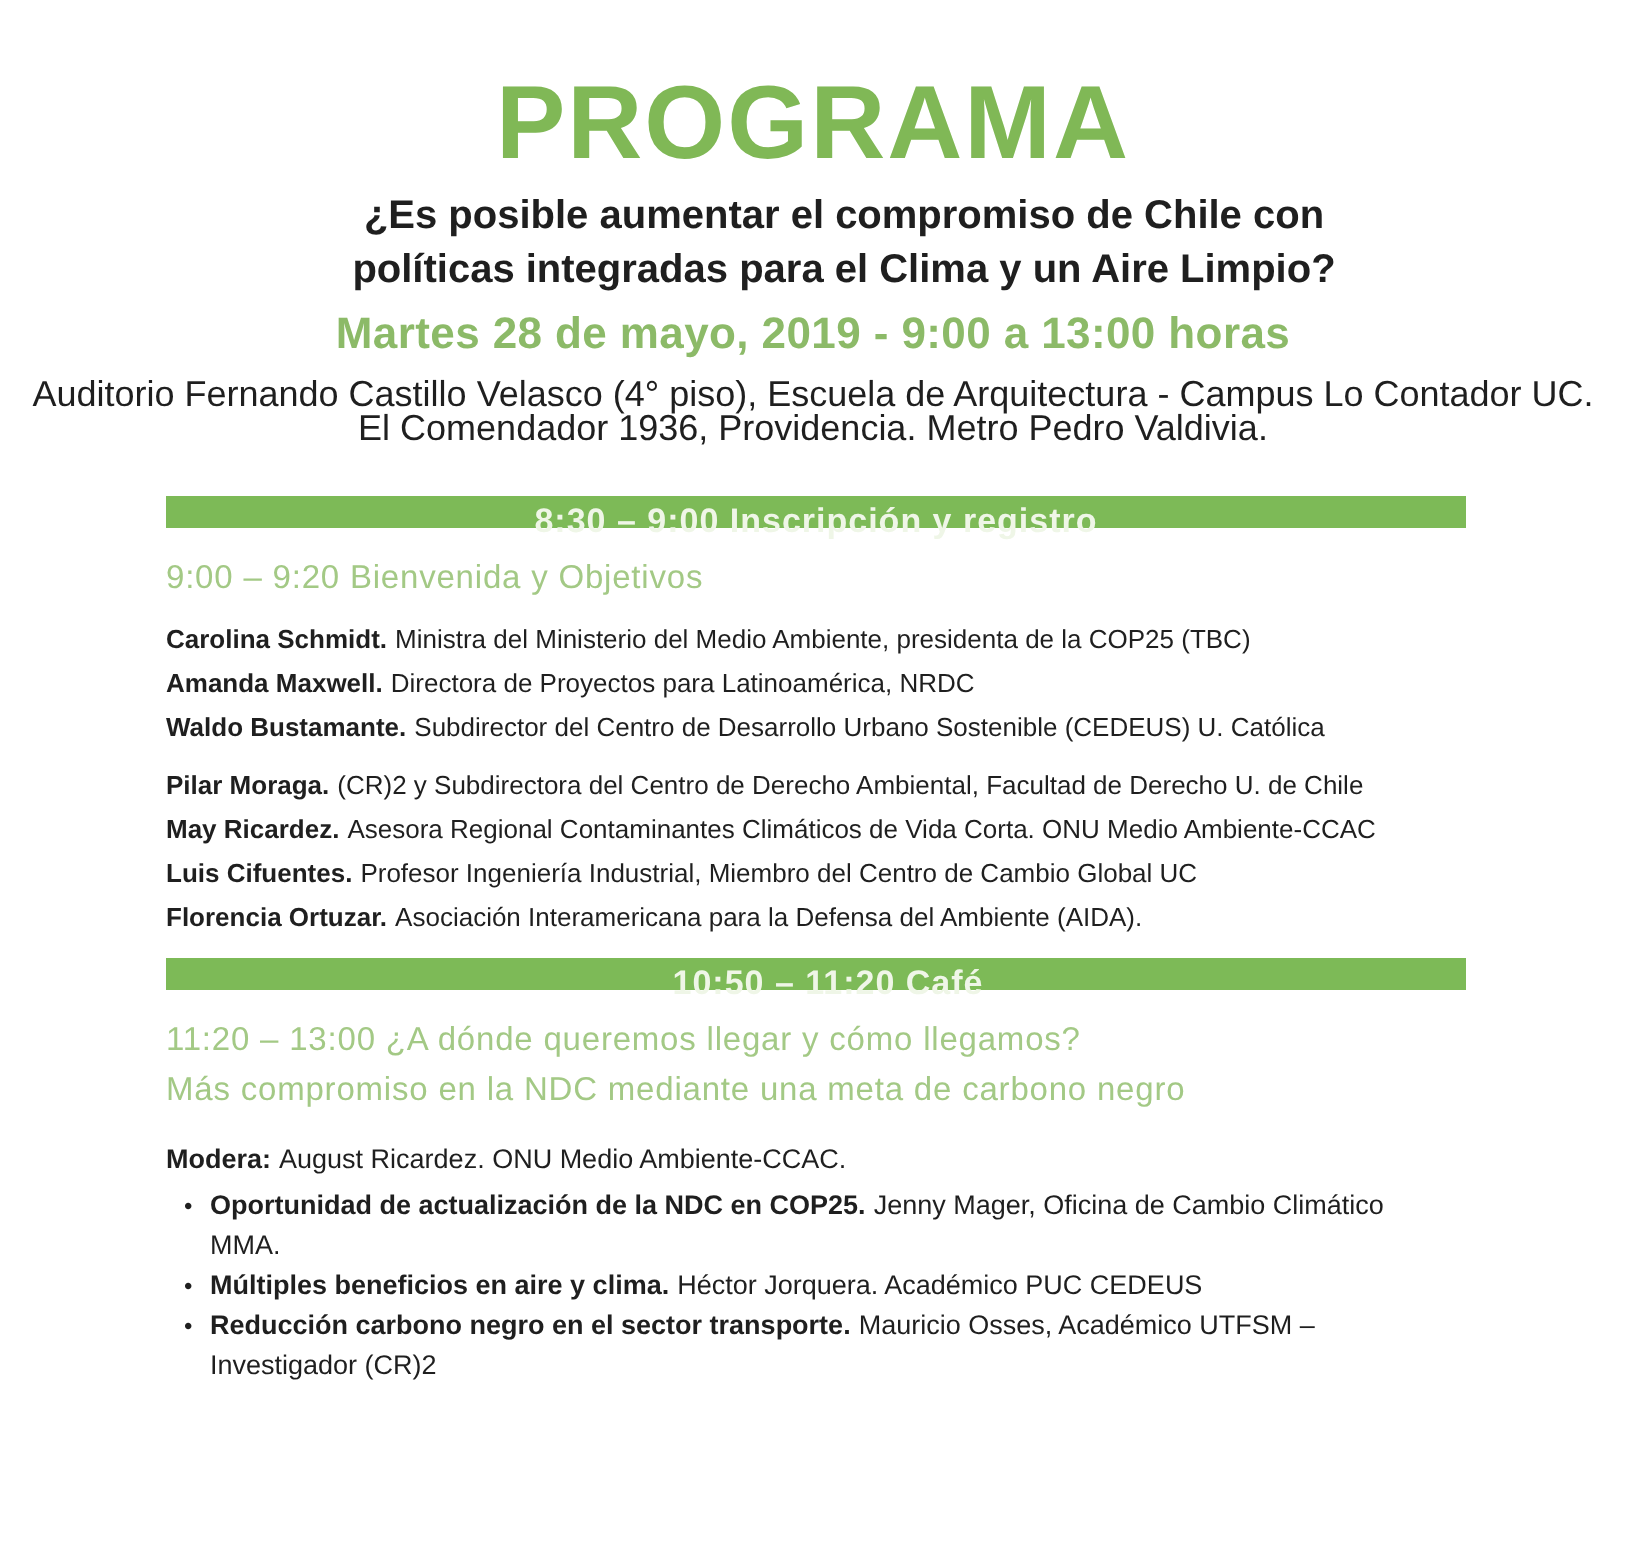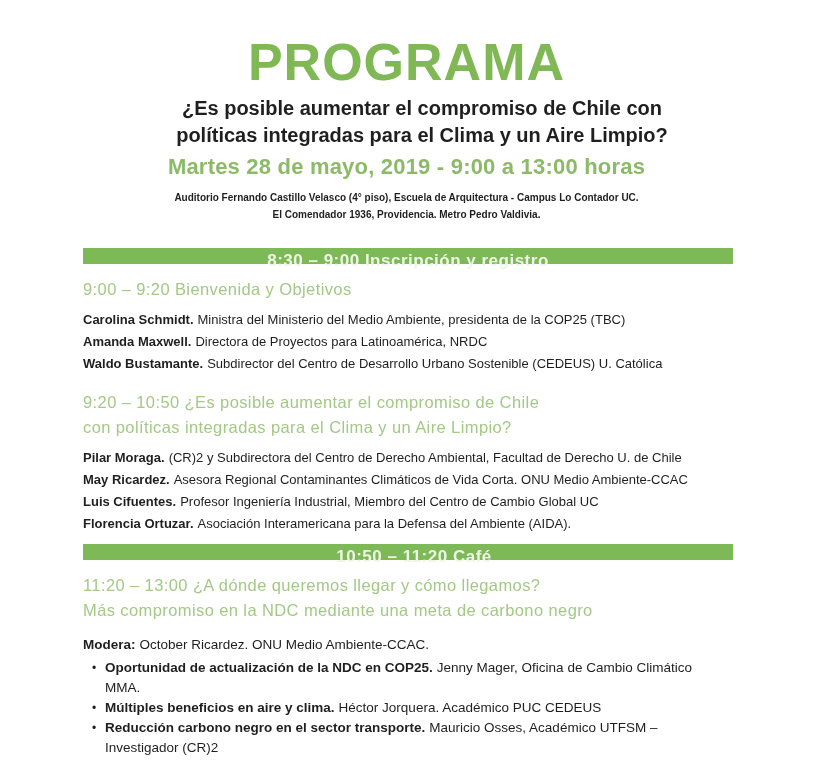--- a/index.html
+++ b/index.html
@@ -44,22 +44,22 @@
     margin-top: 5px;
     text-align: center;
     font-size: 22px;
     font-weight: bold;
     color: var(--date-green);
     letter-spacing: 0.2px;
   }
   .venue {
     margin-top: 9px;
     text-align: center;
-    font-size: 10px;
-    font-weight: bold;
+    font-size: 18px;
+    font-weight: normal;
     line-height: 17px;
     color: var(--text-black);
   }
   .banner {
     width: 650px;
     margin: 0 0 0 83px;
     height: 16px;
     background: var(--banner-green);
     color: var(--banner-text);
     font-size: 17px;
@@ -139,24 +139,20 @@
       <div class="speaker-line">
         <span class="bold-lead">Amanda Maxwell.</span><span>Directora de Proyectos para Latinoamérica, NRDC</span>
       </div>
       <div class="speaker-line">
         <span class="bold-lead">Waldo Bustamante.</span><span>Subdirector del Centro de Desarrollo Urbano Sostenible (CEDEUS) U. Católica</span>
       </div>
     </div>
   </div>
 
   <div class="content">
-    <div class="section-heading h-s2">
-      <div>9:20 – 10:50  ¿Es posible aumentar el compromiso de Chile</div>
-      <div>con políticas integradas para el Clima y un Aire Limpio?</div>
-    </div>
     <div class="speakers">
       <div class="speaker-line">
         <span class="bold-lead">Pilar Moraga.</span><span>(CR)2 y Subdirectora del Centro de Derecho Ambiental, Facultad de Derecho U. de Chile</span>
       </div>
       <div class="speaker-line">
         <span class="bold-lead">May Ricardez.</span><span>Asesora Regional Contaminantes Climáticos de Vida Corta. ONU Medio Ambiente-CCAC</span>
       </div>
       <div class="speaker-line">
         <span class="bold-lead">Luis Cifuentes.</span><span>Profesor Ingeniería Industrial, Miembro del Centro de Cambio Global UC</span>
       </div>
@@ -167,21 +163,21 @@
   </div>
 
   <div class="banner banner-coffee">10:50 – 11:20  Café</div>
 
   <div class="content">
     <div class="section-heading h-s3">
       <div>11:20 – 13:00 ¿A dónde queremos llegar y cómo llegamos?</div>
       <div>Más compromiso en la NDC mediante una meta de carbono negro</div>
     </div>
     <div class="modera-line">
-      <span class="bold-lead">Modera:</span><span>October Ricardez. ONU Medio Ambiente-CCAC.</span>
+      <span class="bold-lead">Modera:</span><span>August Ricardez. ONU Medio Ambiente-CCAC.</span>
     </div>
     <div class="topics">
       <div class="topic-row">
         <span class="topic-dot">•</span>
         <span class="topic-text"><span class="bold-lead">Oportunidad de actualización de la NDC en COP25.</span><span>Jenny Mager, Oficina de Cambio Climático MMA.</span></span>
       </div>
       <div class="topic-row">
         <span class="topic-dot">•</span>
         <span class="topic-text"><span class="bold-lead">Múltiples beneficios en aire y clima.</span><span>Héctor Jorquera. Académico PUC CEDEUS</span></span>
       </div>

